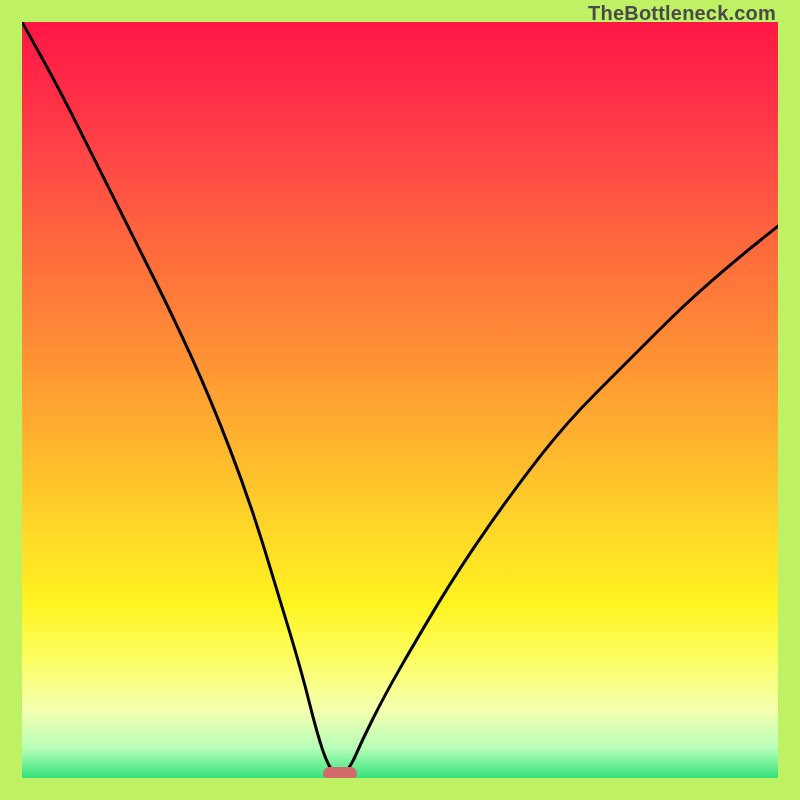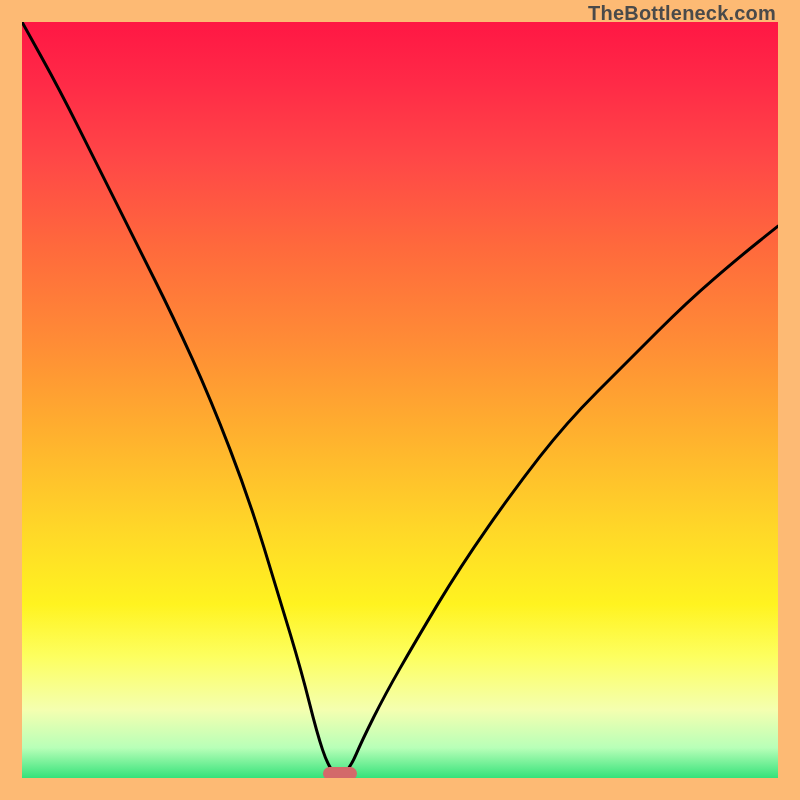--- a/index.html
+++ b/index.html
@@ -1,16 +1,16 @@
 <!DOCTYPE html>
 <html><head>
 <meta charset="utf-8">
 <style>
   html,body{margin:0;padding:0;width:800px;height:800px;overflow:hidden;background:#000;font-family:Arial,Helvetica,sans-serif}
-  .frame{position:absolute;inset:0;background:#fdba74}
+  .frame{position:absolute;inset:0;background:#bef264}
   .plot{position:absolute;left:22px;top:22px;width:756px;height:756px;overflow:hidden}
   .grad{position:absolute;inset:0;
         background:linear-gradient(to bottom,
           #ff1744 0%,
           #ff2a47 8%,
           #ff4747 18%,
           #ff6a3c 30%,
           #ff8b36 42%,
           #ffb22e 55%,
           #ffd728 67%,

